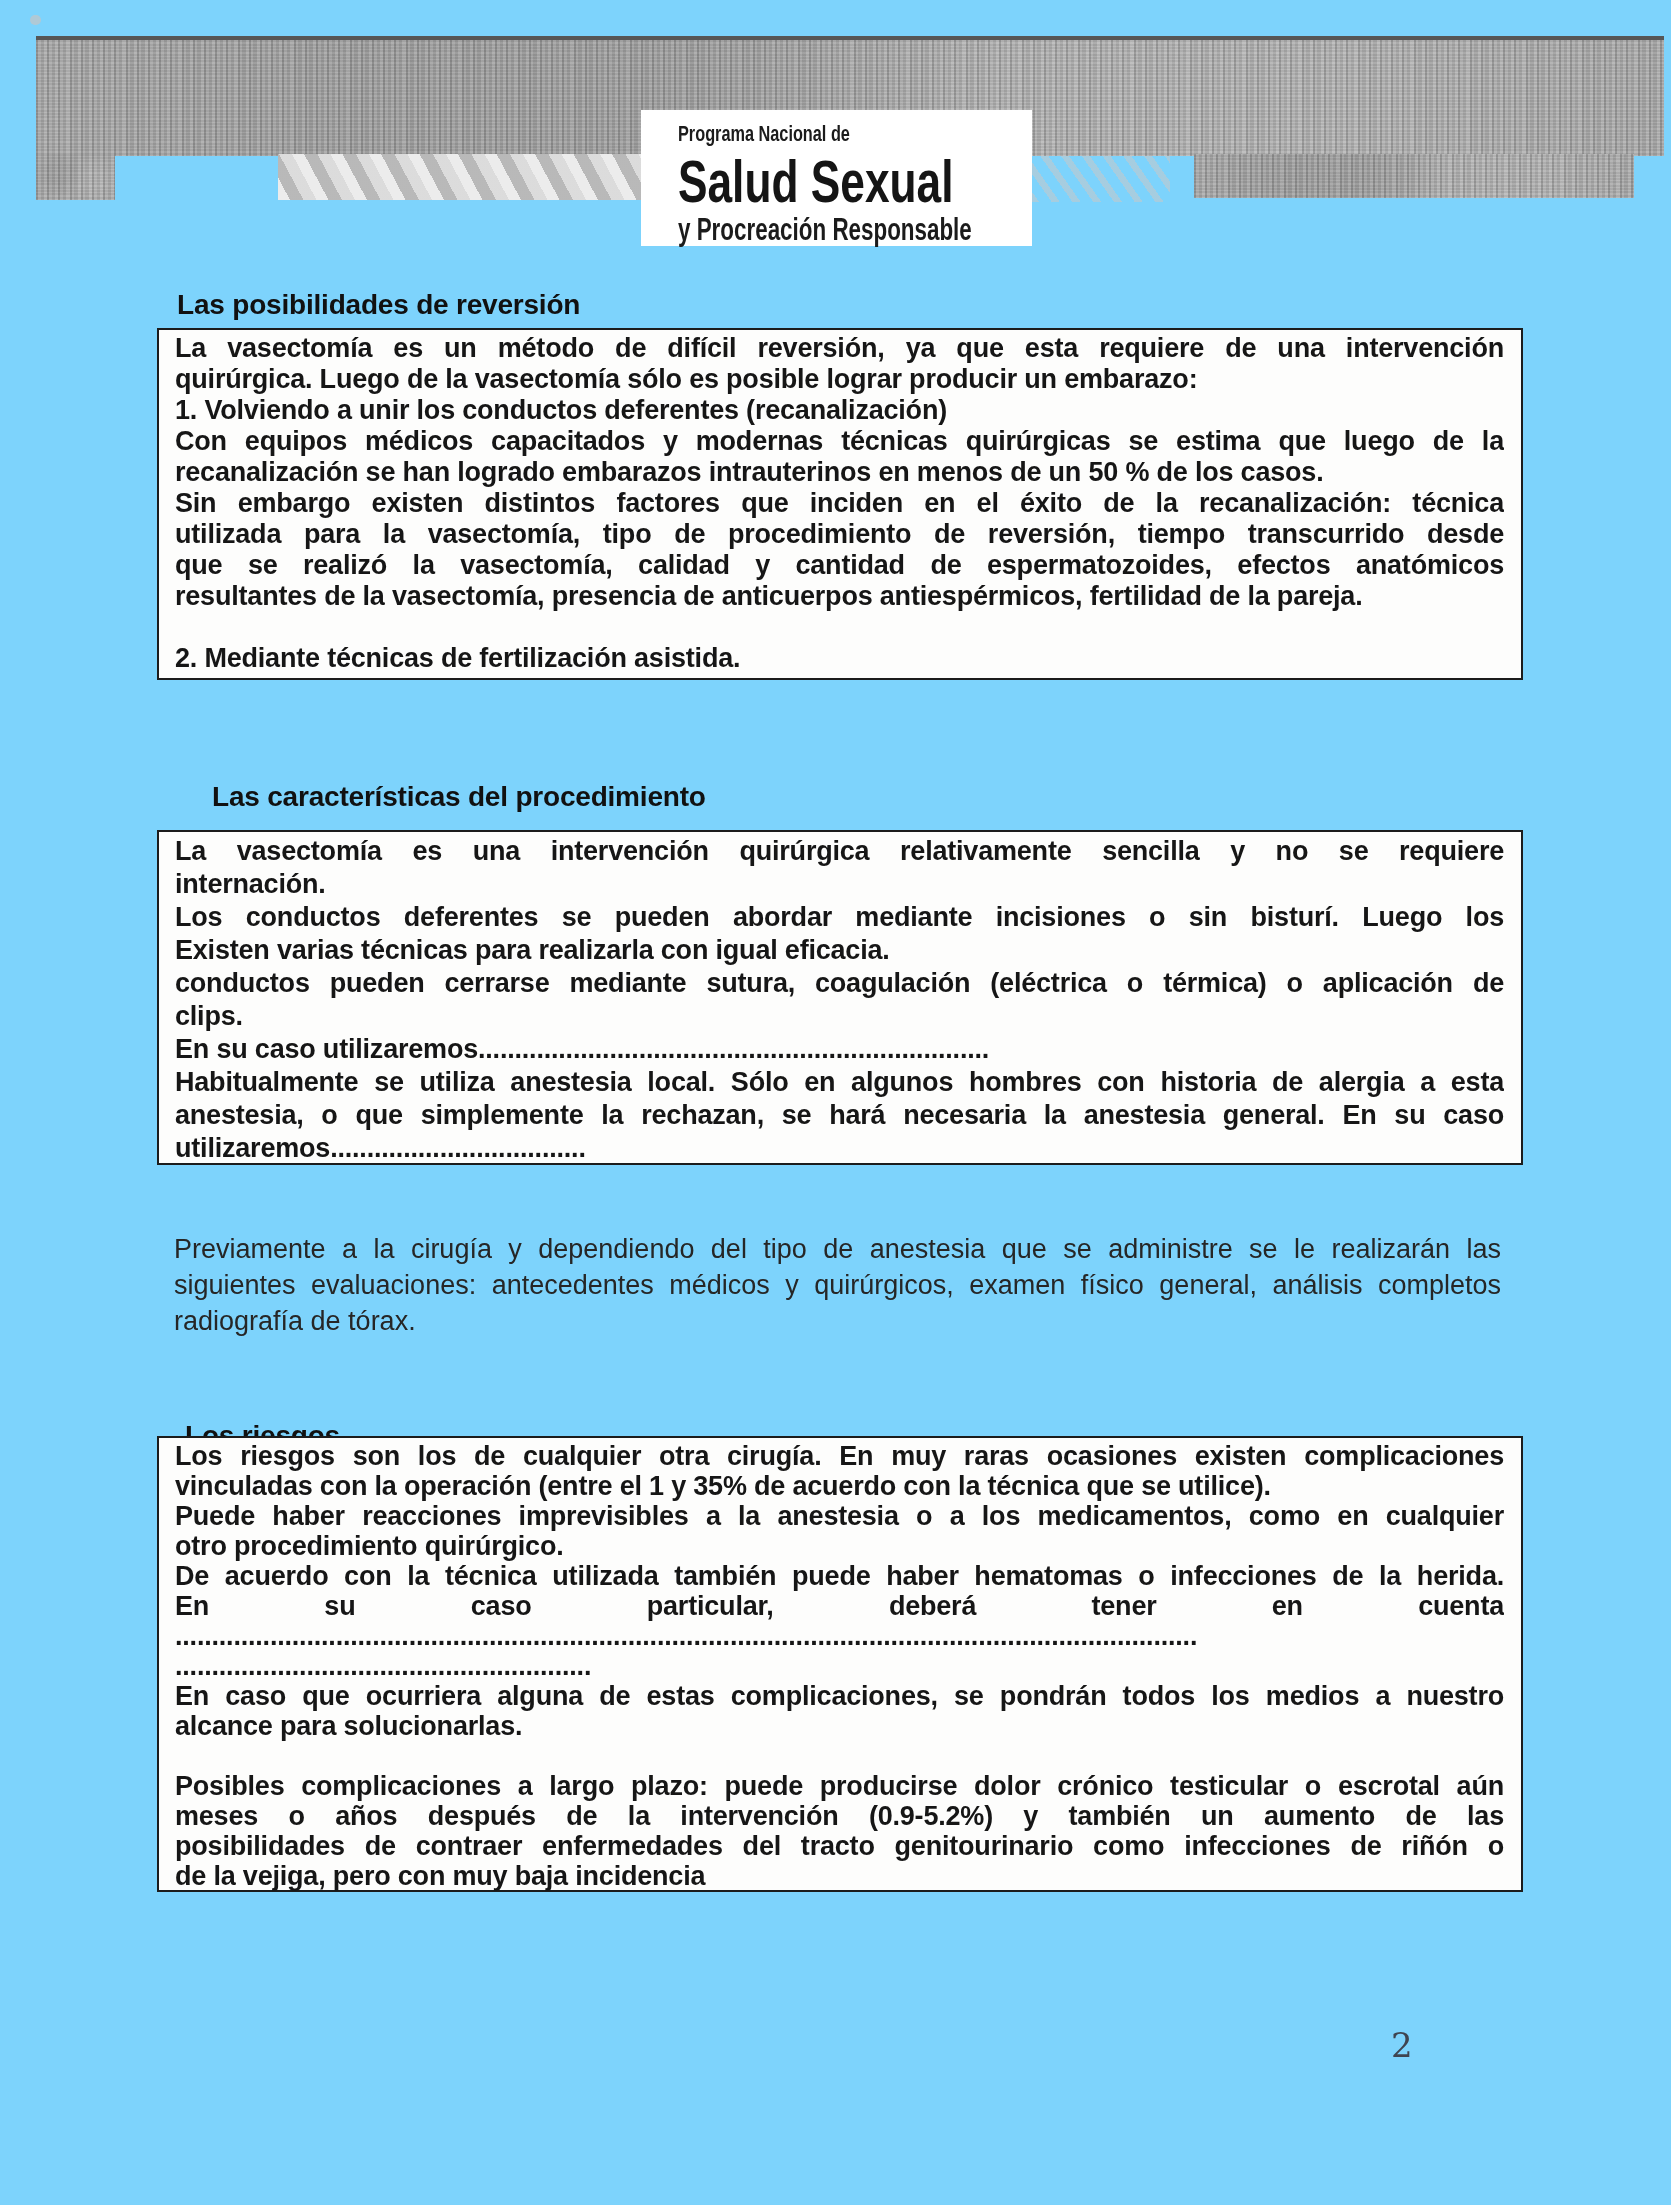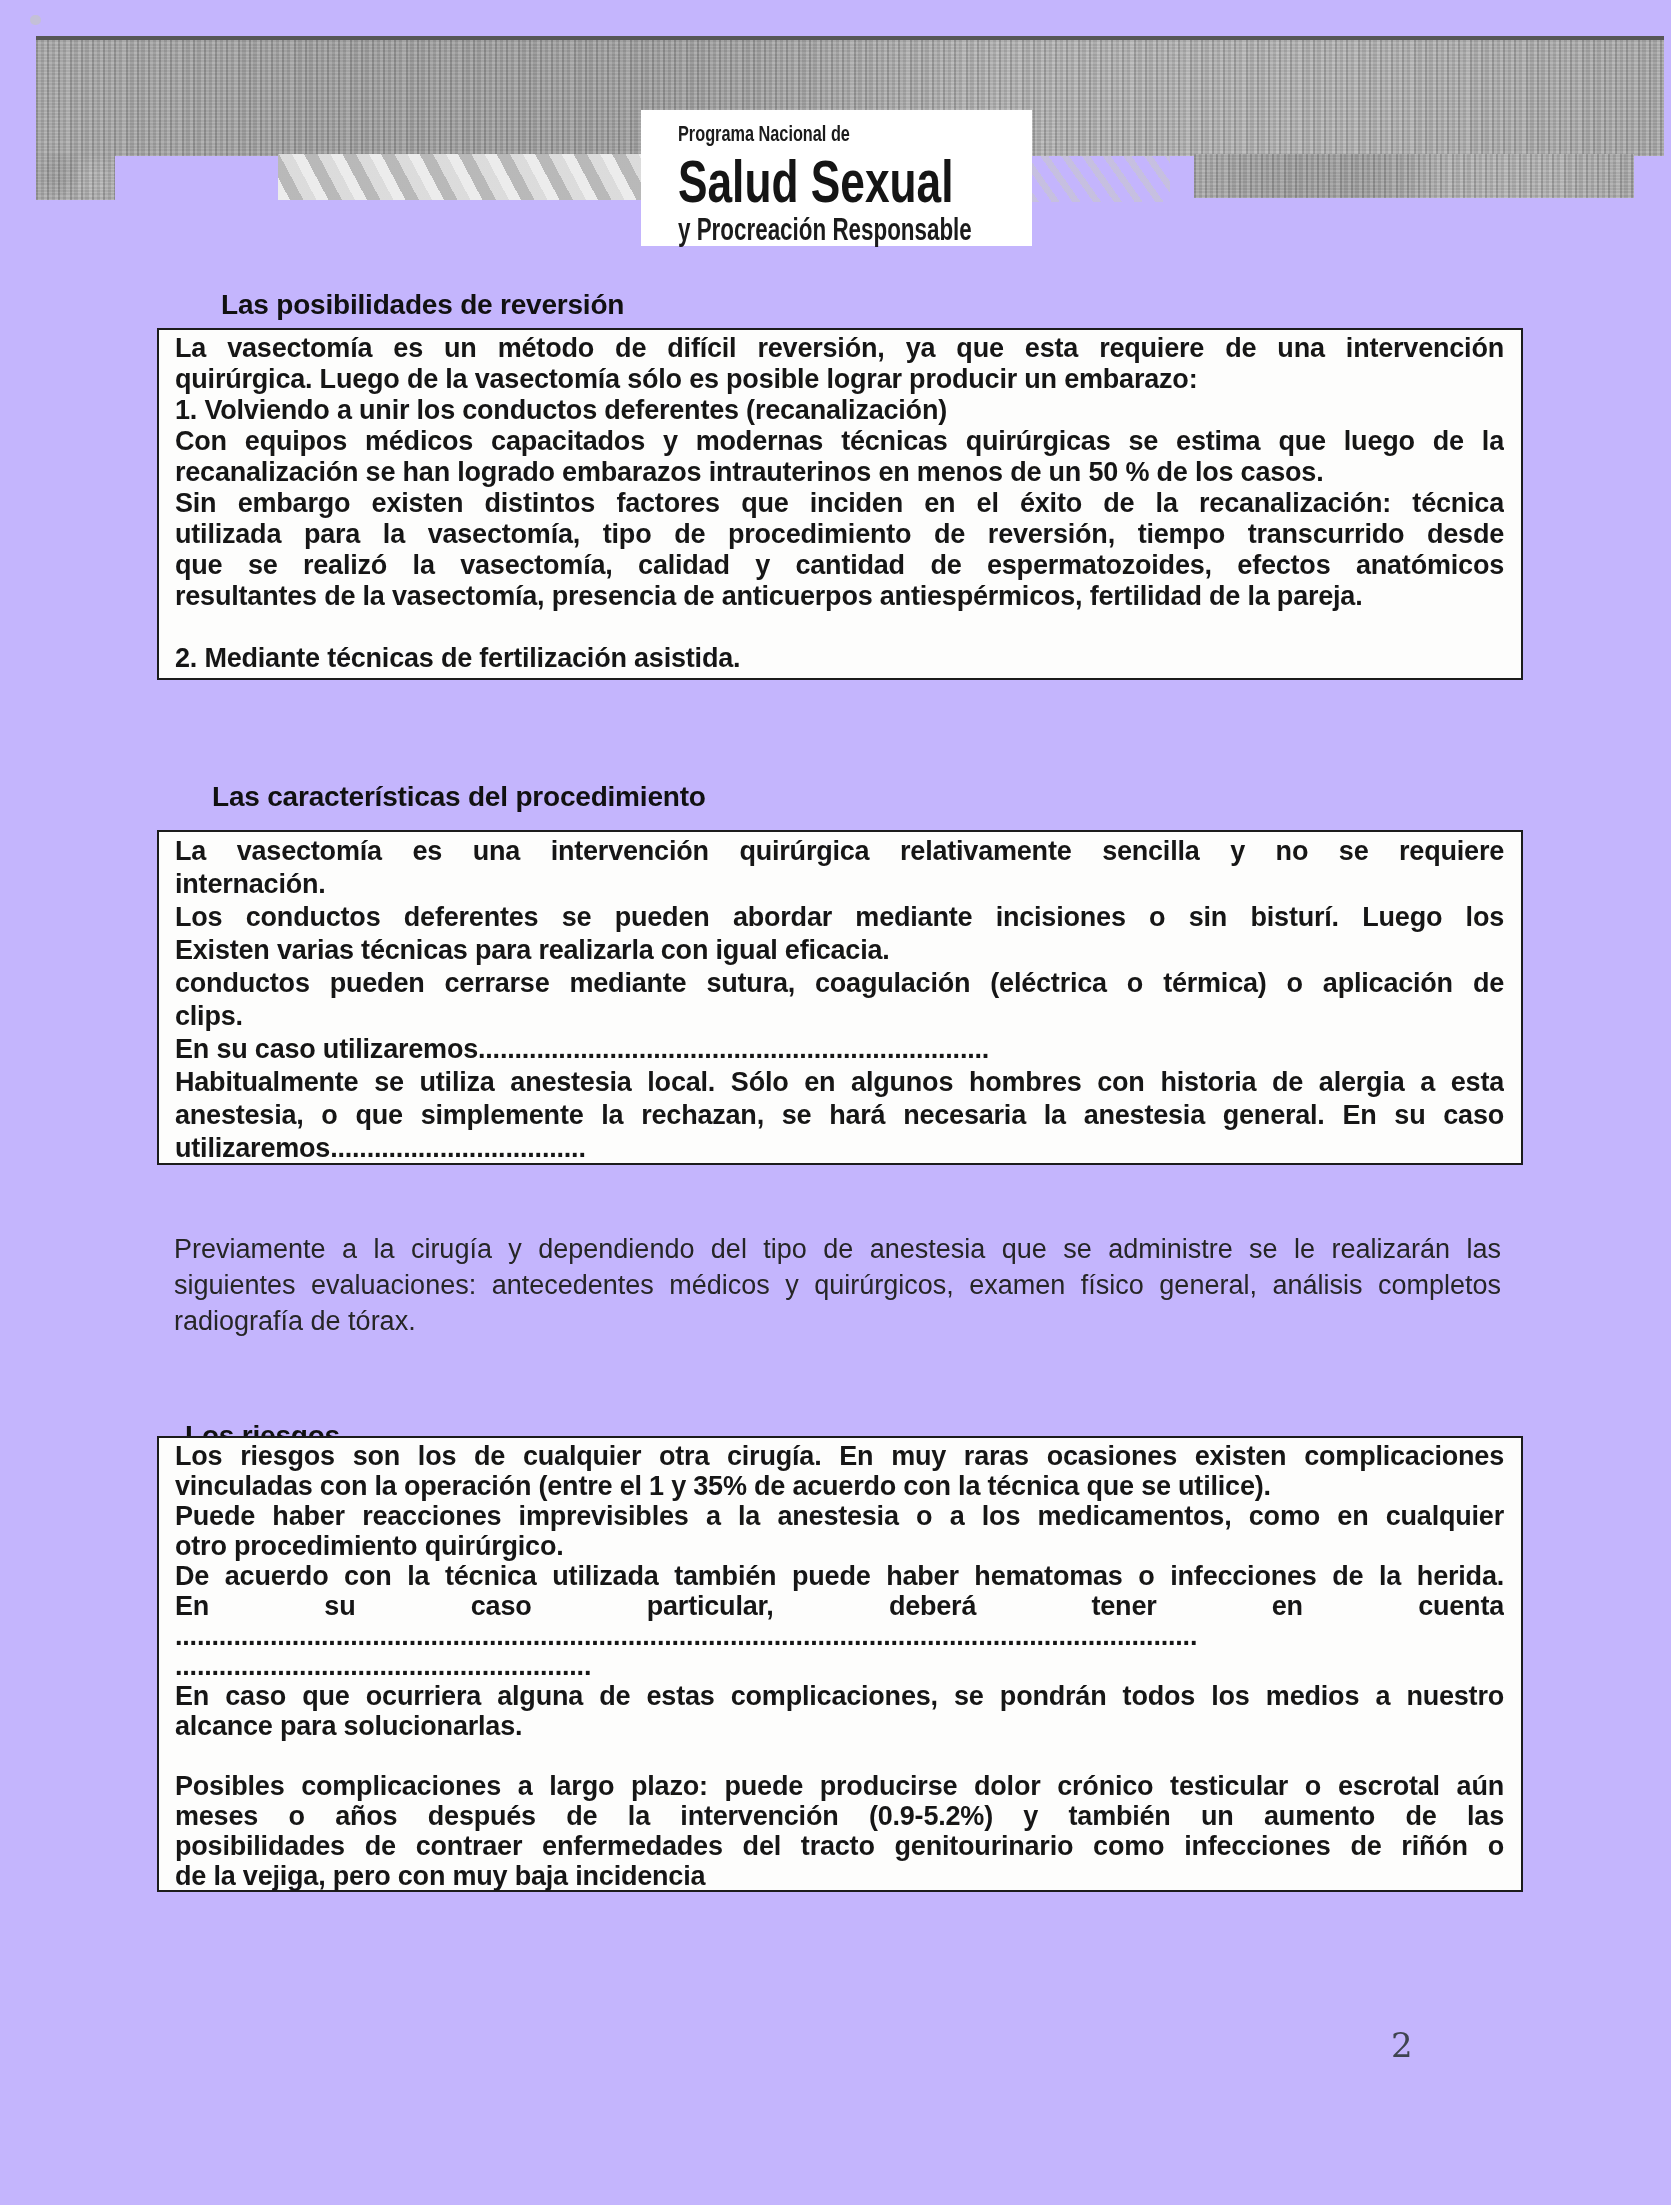--- a/index.html
+++ b/index.html
@@ -1,18 +1,18 @@
 <!DOCTYPE html>
 <html lang="es" style="font-size:10.6px"><head>
 <meta charset="utf-8">
 <style>
   html,body { margin:0; padding:0; background:#ffffff; }
   .page {
     position:relative; width:1671px; height:2205px;
-    background:#c4b5fd; overflow:hidden;
+    background:#7dd3fc; overflow:hidden;
     font-family:"Liberation Sans", sans-serif;
     color:#141414;
   }
 
   
   .band, .band-ext {
     position:absolute;
     background-color:#a6a6a6;
     background-image:
       repeating-linear-gradient(90deg, rgba(110,110,110,.40) 0 2px, rgba(185,185,185,.35) 2px 4.6px, rgba(140,140,140,.30) 4.6px 8px, rgba(205,205,205,.28) 8px 11.2px),
@@ -35,21 +35,21 @@
   .logo-box {
     position:absolute; left:641px; top:110px; width:391px; height:136px;
     background:#ffffff; z-index:3; padding-left:37px; box-sizing:border-box;
   }
   .logo-l1 { margin-top:13.2px; font-size:22px; font-weight:700; line-height:22.5px; transform:scaleX(.74); transform-origin:left center; white-space:nowrap; color:#1b1b1b; }
   .logo-l2 { margin-top:6.6px; font-size:59px; font-weight:700; line-height:61px; transform:scaleX(.75); transform-origin:left center; white-space:nowrap; color:#151515; }
   .logo-l3 { font-size:32px; font-weight:600; line-height:33px; transform:scaleX(.70); transform-origin:left center; white-space:nowrap; color:#1b1b1b; }
 
   
   .sect-h { position:absolute; margin:0; font-size:28px; font-weight:700; color:#111; letter-spacing:-0.2px; white-space:nowrap; }
-  #h-reversion  { left:177px; top:289px;margin-left:44px; }
+  #h-reversion  { left:177px; top:289px; }
   #h-procedure  { left:184px; top:781px;margin-left:28px; }
   #h-risks      { left:185px; top:1420px; }
 
   
   .tbox {
     position:absolute; left:157px; width:1366px;
     border:2.6px solid #1c1c1c; box-sizing:border-box;
     padding:2.6px 17px 0 16px;
     font-size:27px; font-weight:700; color:#161616; letter-spacing:-0.2px;
     background:#fdfdfc;

